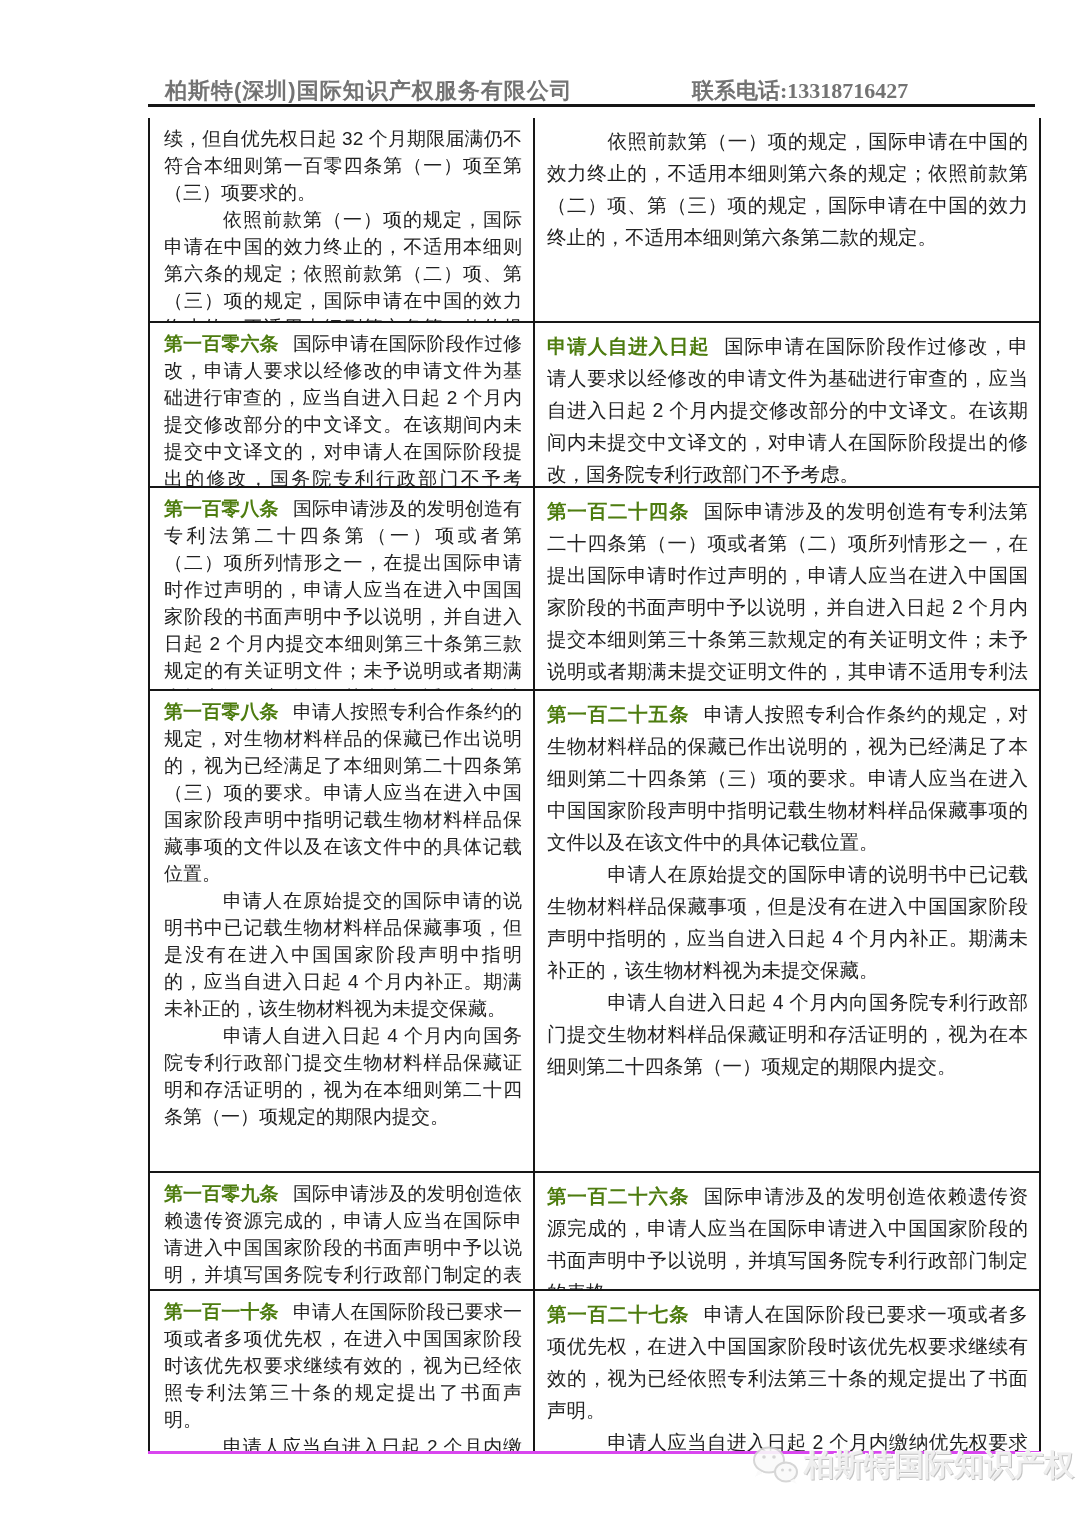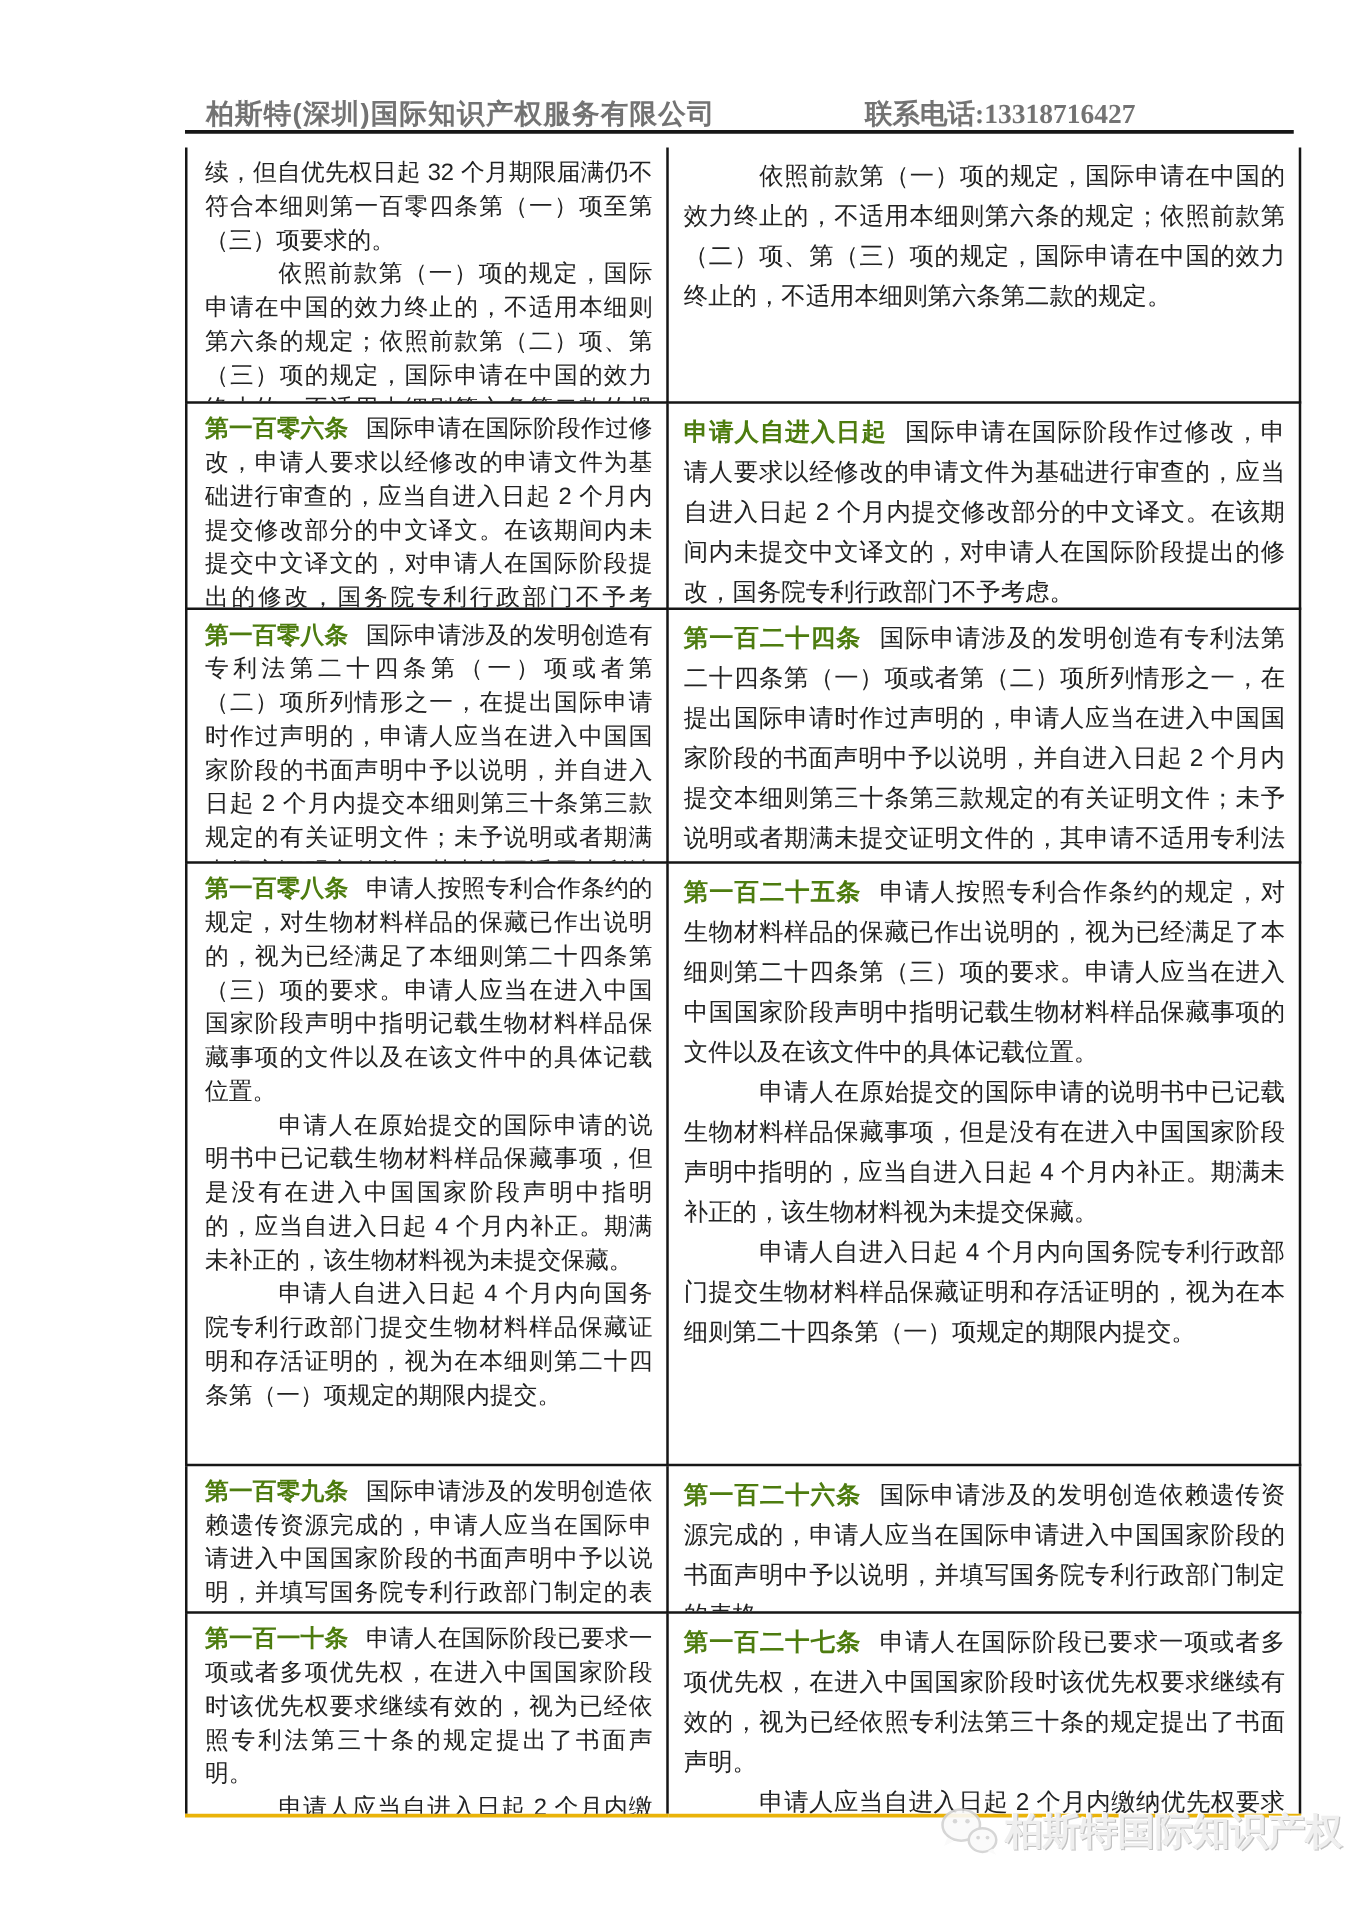--- a/index.html
+++ b/index.html
@@ -12,21 +12,21 @@
                letter-spacing:1px;color:#737373;}
   .hdr-phone{position:absolute;left:692px;top:76px;font-size:22px;font-weight:700;
              color:#737373;font-family:"Liberation Serif",serif;}
   .hdr-rule{position:absolute;left:148px;top:104px;width:887px;height:3px;background:#161616;}
 
   
   table.law{position:absolute;left:148px;top:118px;width:887px;border-collapse:collapse;
             table-layout:fixed;}
   table.law td{vertical-align:top;border:2px solid #161616;padding:0;}
   table.law tr:first-child td{border-top:none;}
-  table.law tr:last-child td{border-bottom:3px solid #eab308;}
+  table.law tr:last-child td{border-bottom:3px solid #d946ef;}
   td.cl{width:383px;}
   td.cr{width:504px;}
   .cellbox{box-sizing:border-box;overflow:hidden;padding:7px 11px 0 14px;}
   .cl .cellbox{font-size:19px;line-height:27px;}
   .cr .cellbox{font-size:19.5px;line-height:32px;padding-left:12px;}
   .r1 .cellbox{height:203px;} .r2 .cellbox{height:163px;} .r3 .cellbox{height:201px;}
   .r4 .cellbox{height:480px;border-radius:20px;} .r5 .cellbox{height:116px;} .r6 .cellbox{height:160px;}
   p.para{margin:0;text-align:justify;color:#222222;}
   p.indent{text-indent:3.1em;}
   .head{font-weight:700;color:#4d7c0f;margin-right:0.75em;}

